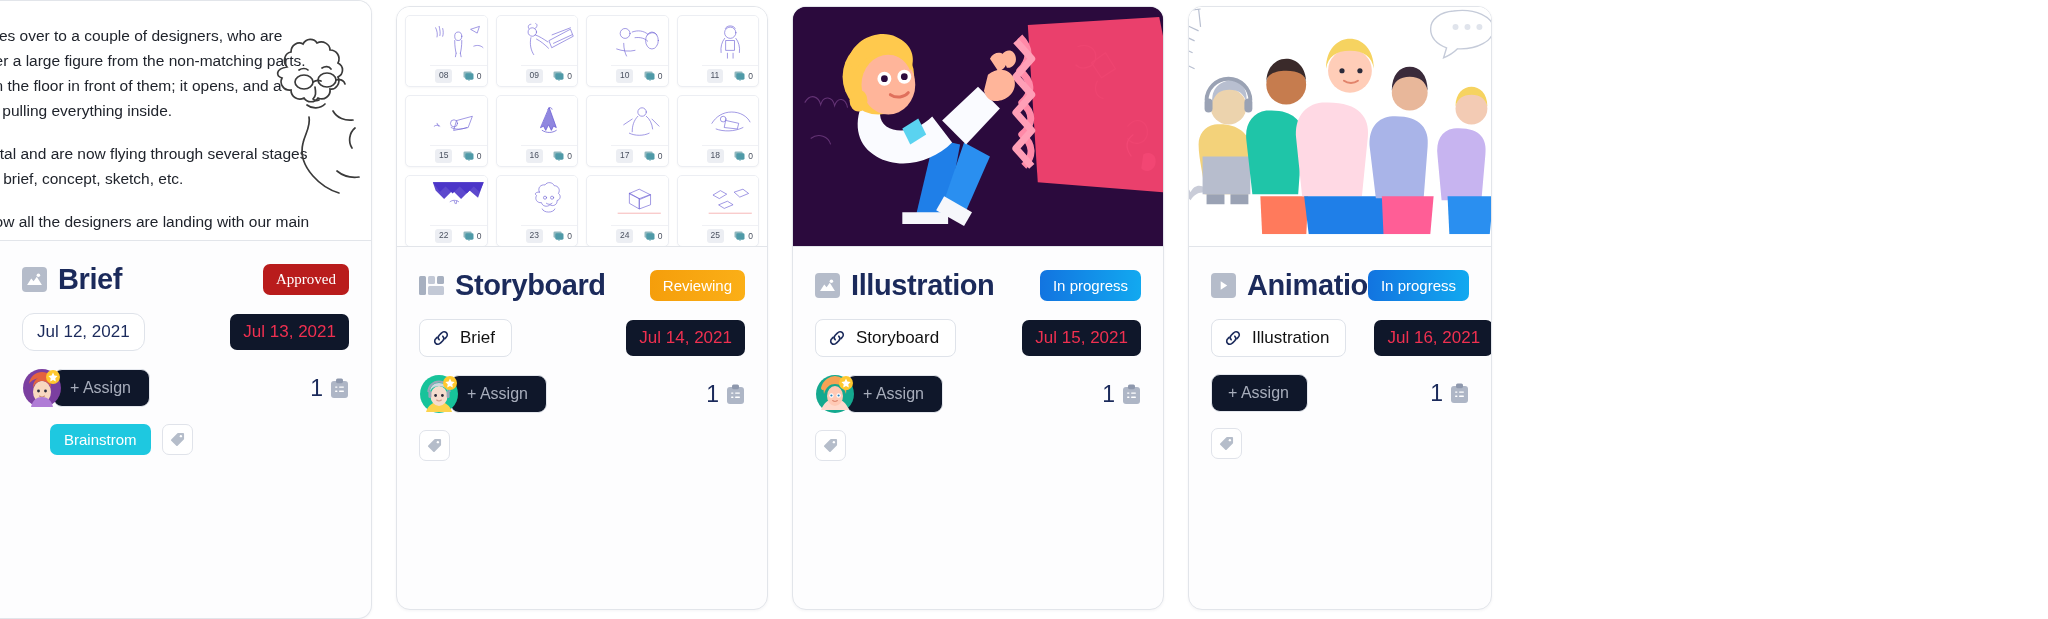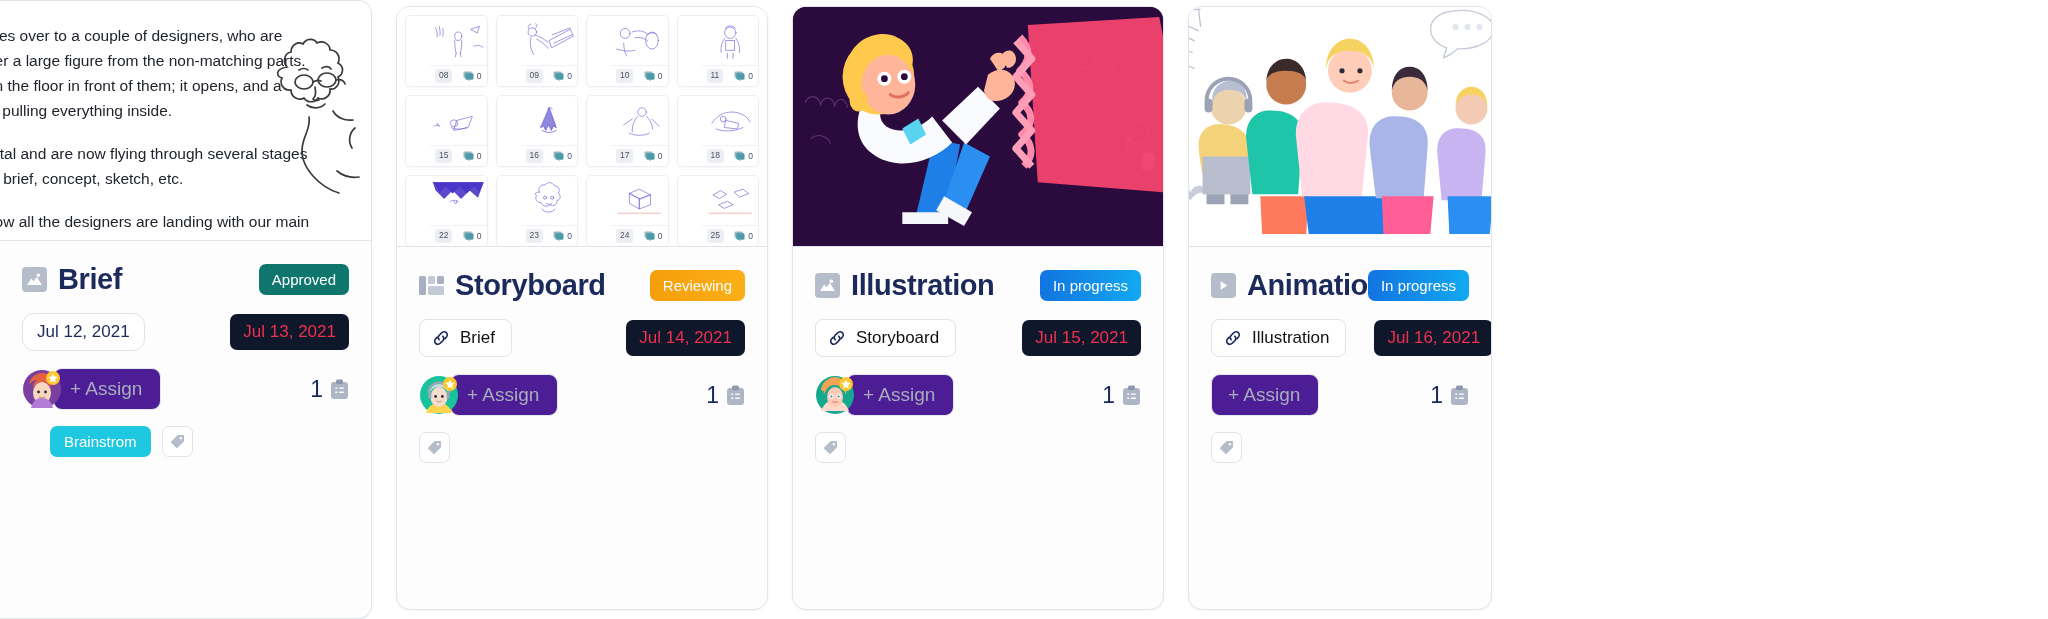--- a/index.html
+++ b/index.html
@@ -134,21 +134,21 @@
 
   .badge {
     font-size: 15px;
     color: #fff;
     border-radius: 7px;
     padding: 7px 13px;
     white-space: nowrap;
     font-weight: 400;
     flex: 0 0 auto;
   }
-  .badge-approved { background: #0f766e; }
+  .badge-approved { background: #b91c1c; font-family: Liberation Serif, serif; }
   .badge-reviewing { background: linear-gradient(90deg,#f59e0b,#fbaf17); }
   .badge-progress { background: linear-gradient(90deg,#1274e0,#12a9f0); }
 
   .date-start {
     font-size: 17px;
     color: #1b2a5b;
     border: 1px solid #dfe3ea;
     border-radius: 12px;
     padding: 8px 14px;
     background: #fff;
@@ -178,23 +178,23 @@
   .assign-left { display: flex; align-items: center; }
   .avatar {
     width: 40px; height: 40px; border-radius: 50%;
     position: relative; z-index: 2; margin-right: -9px;
     flex: 0 0 auto; overflow: visible;
   }
   .avatar svg { width: 40px; height: 40px; display:block; }
   .assign-btn {
     border: 1px solid #e4e7ed;
     border-radius: 9px;
-    background: #4c1d95;
+    background: #0f172a;
     color: #a7adbb;
-    font-size: 19px;
+    font-size: 16px;
     padding: 9px 18px 9px 16px;
     white-space: nowrap;
     display: inline-flex; align-items: center; gap: 6px;
   }
 
   .task-count { display: flex; align-items: center; gap: 7px; }
   .task-count .num { font-size: 23px; color: #1b2a5b; }
 
   .tag-row { display: flex; align-items: center; gap: 11px; margin-top: -1px; }
   .tag-pill {

